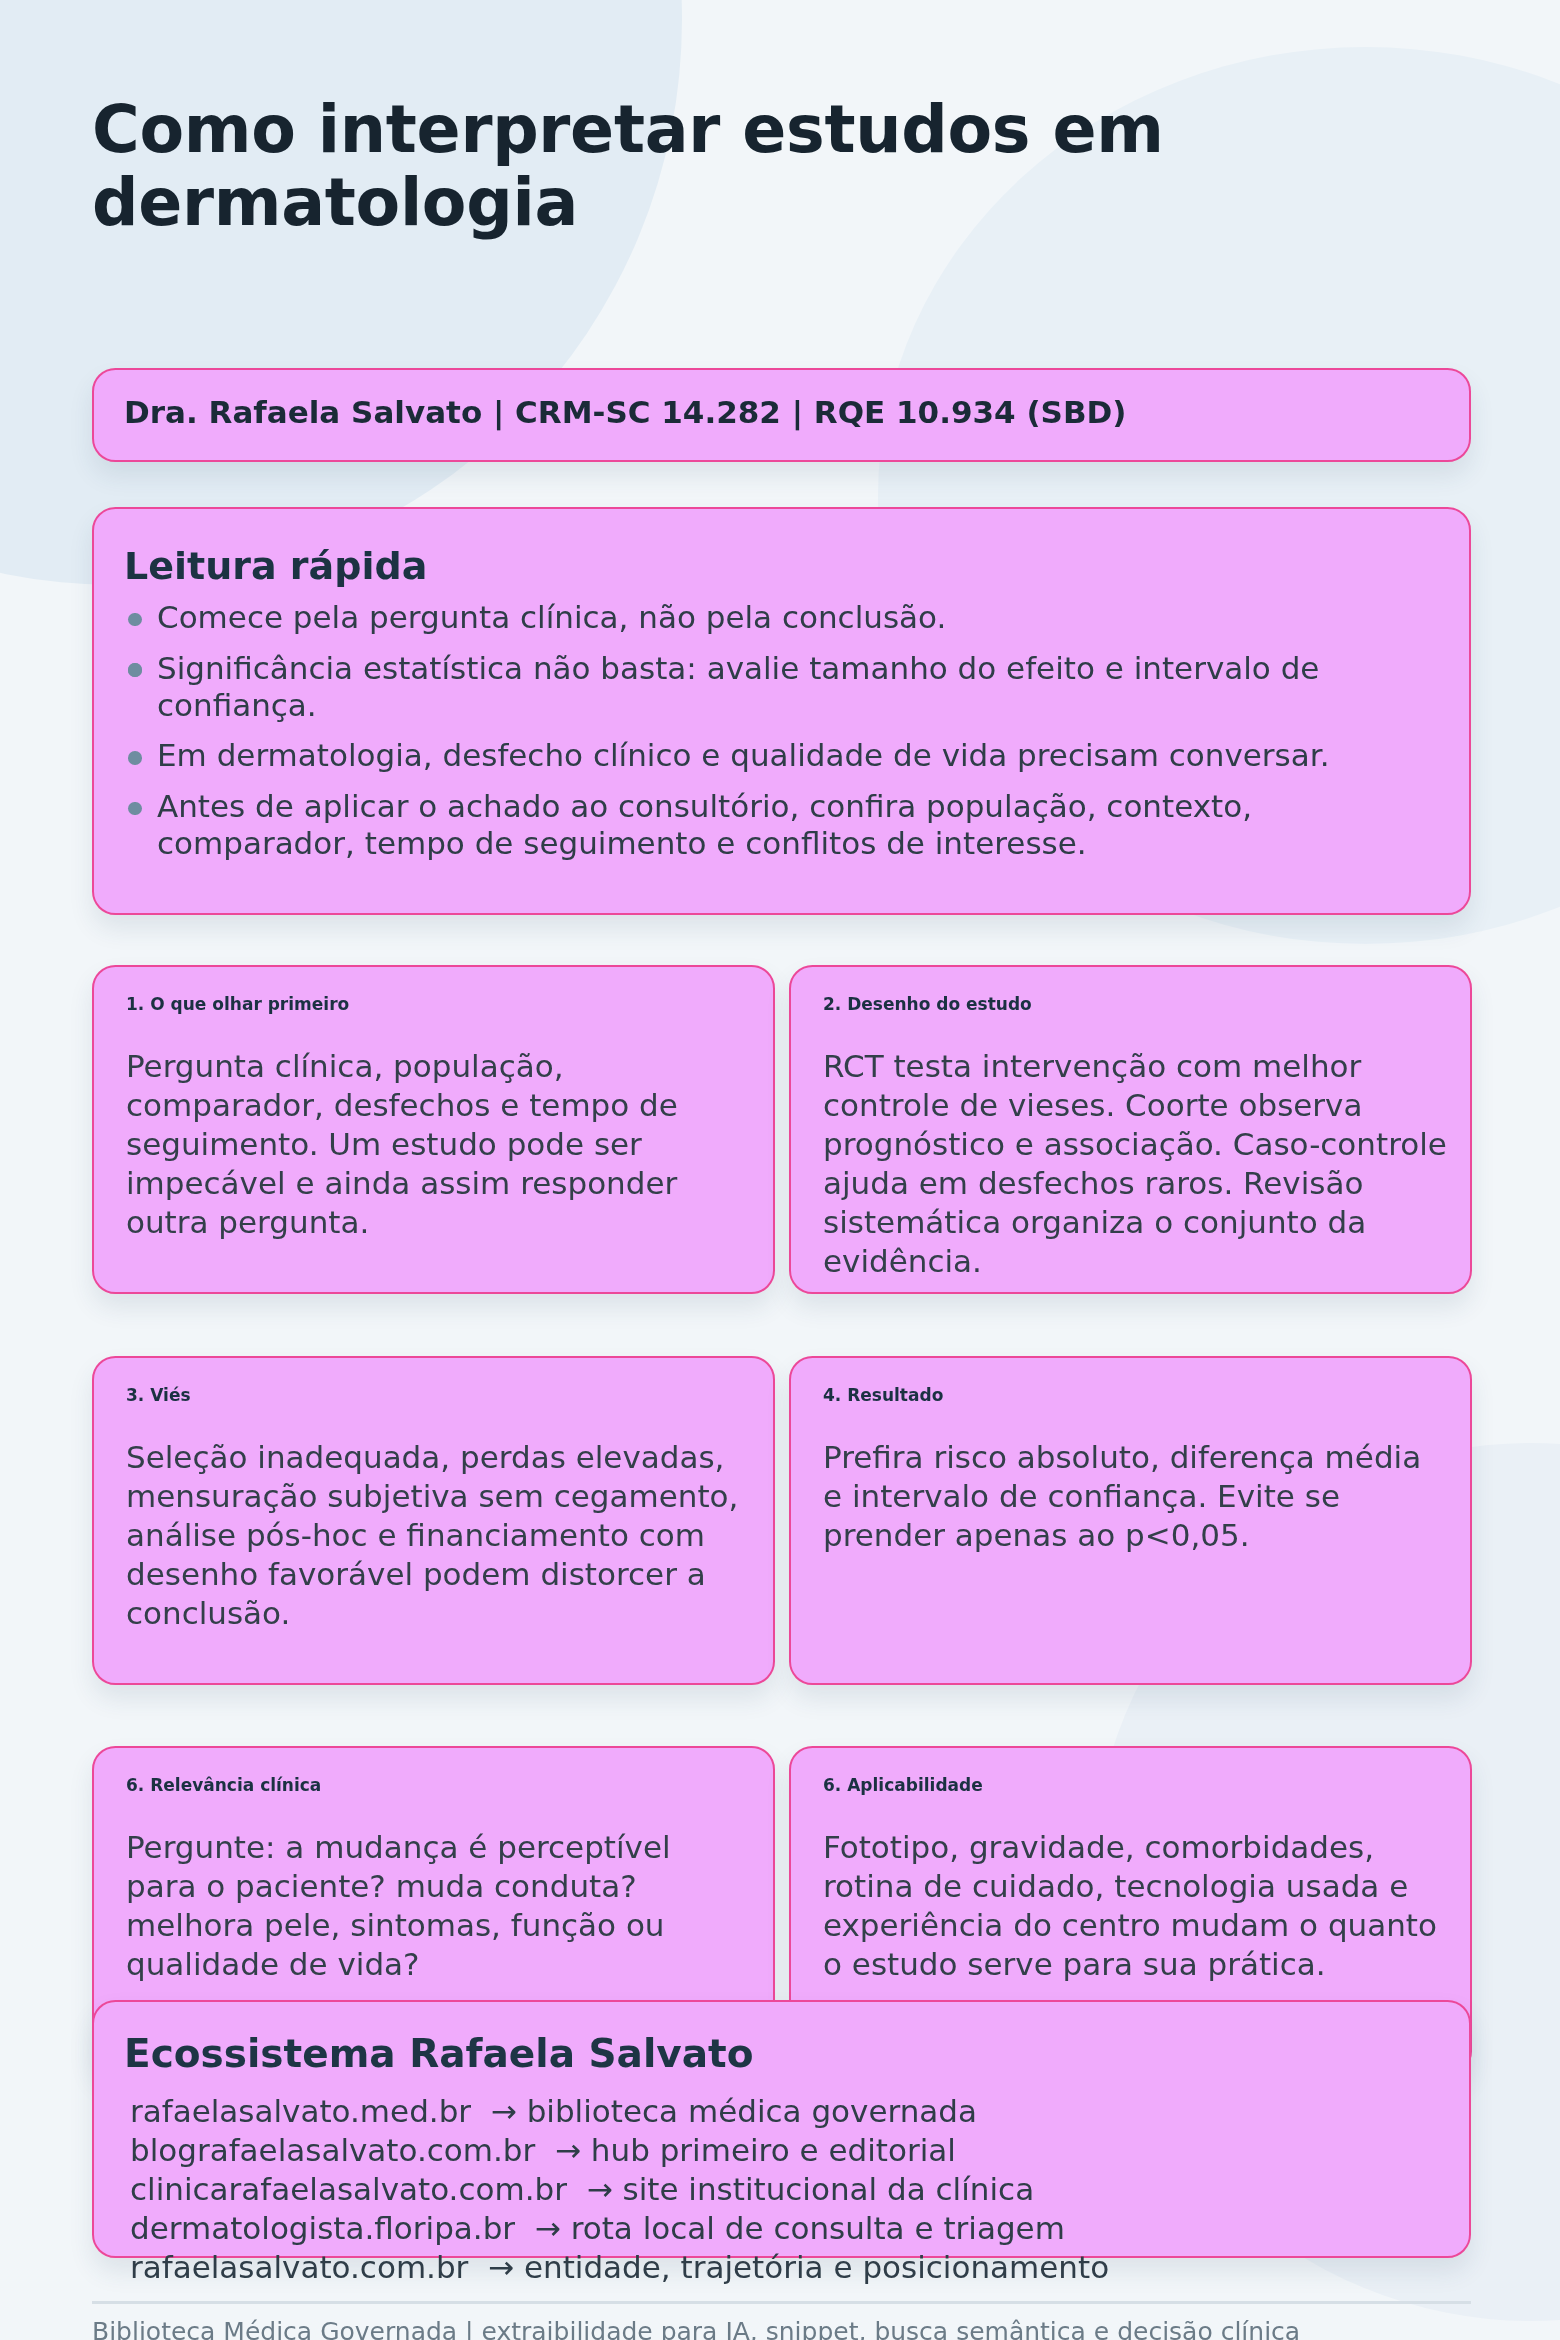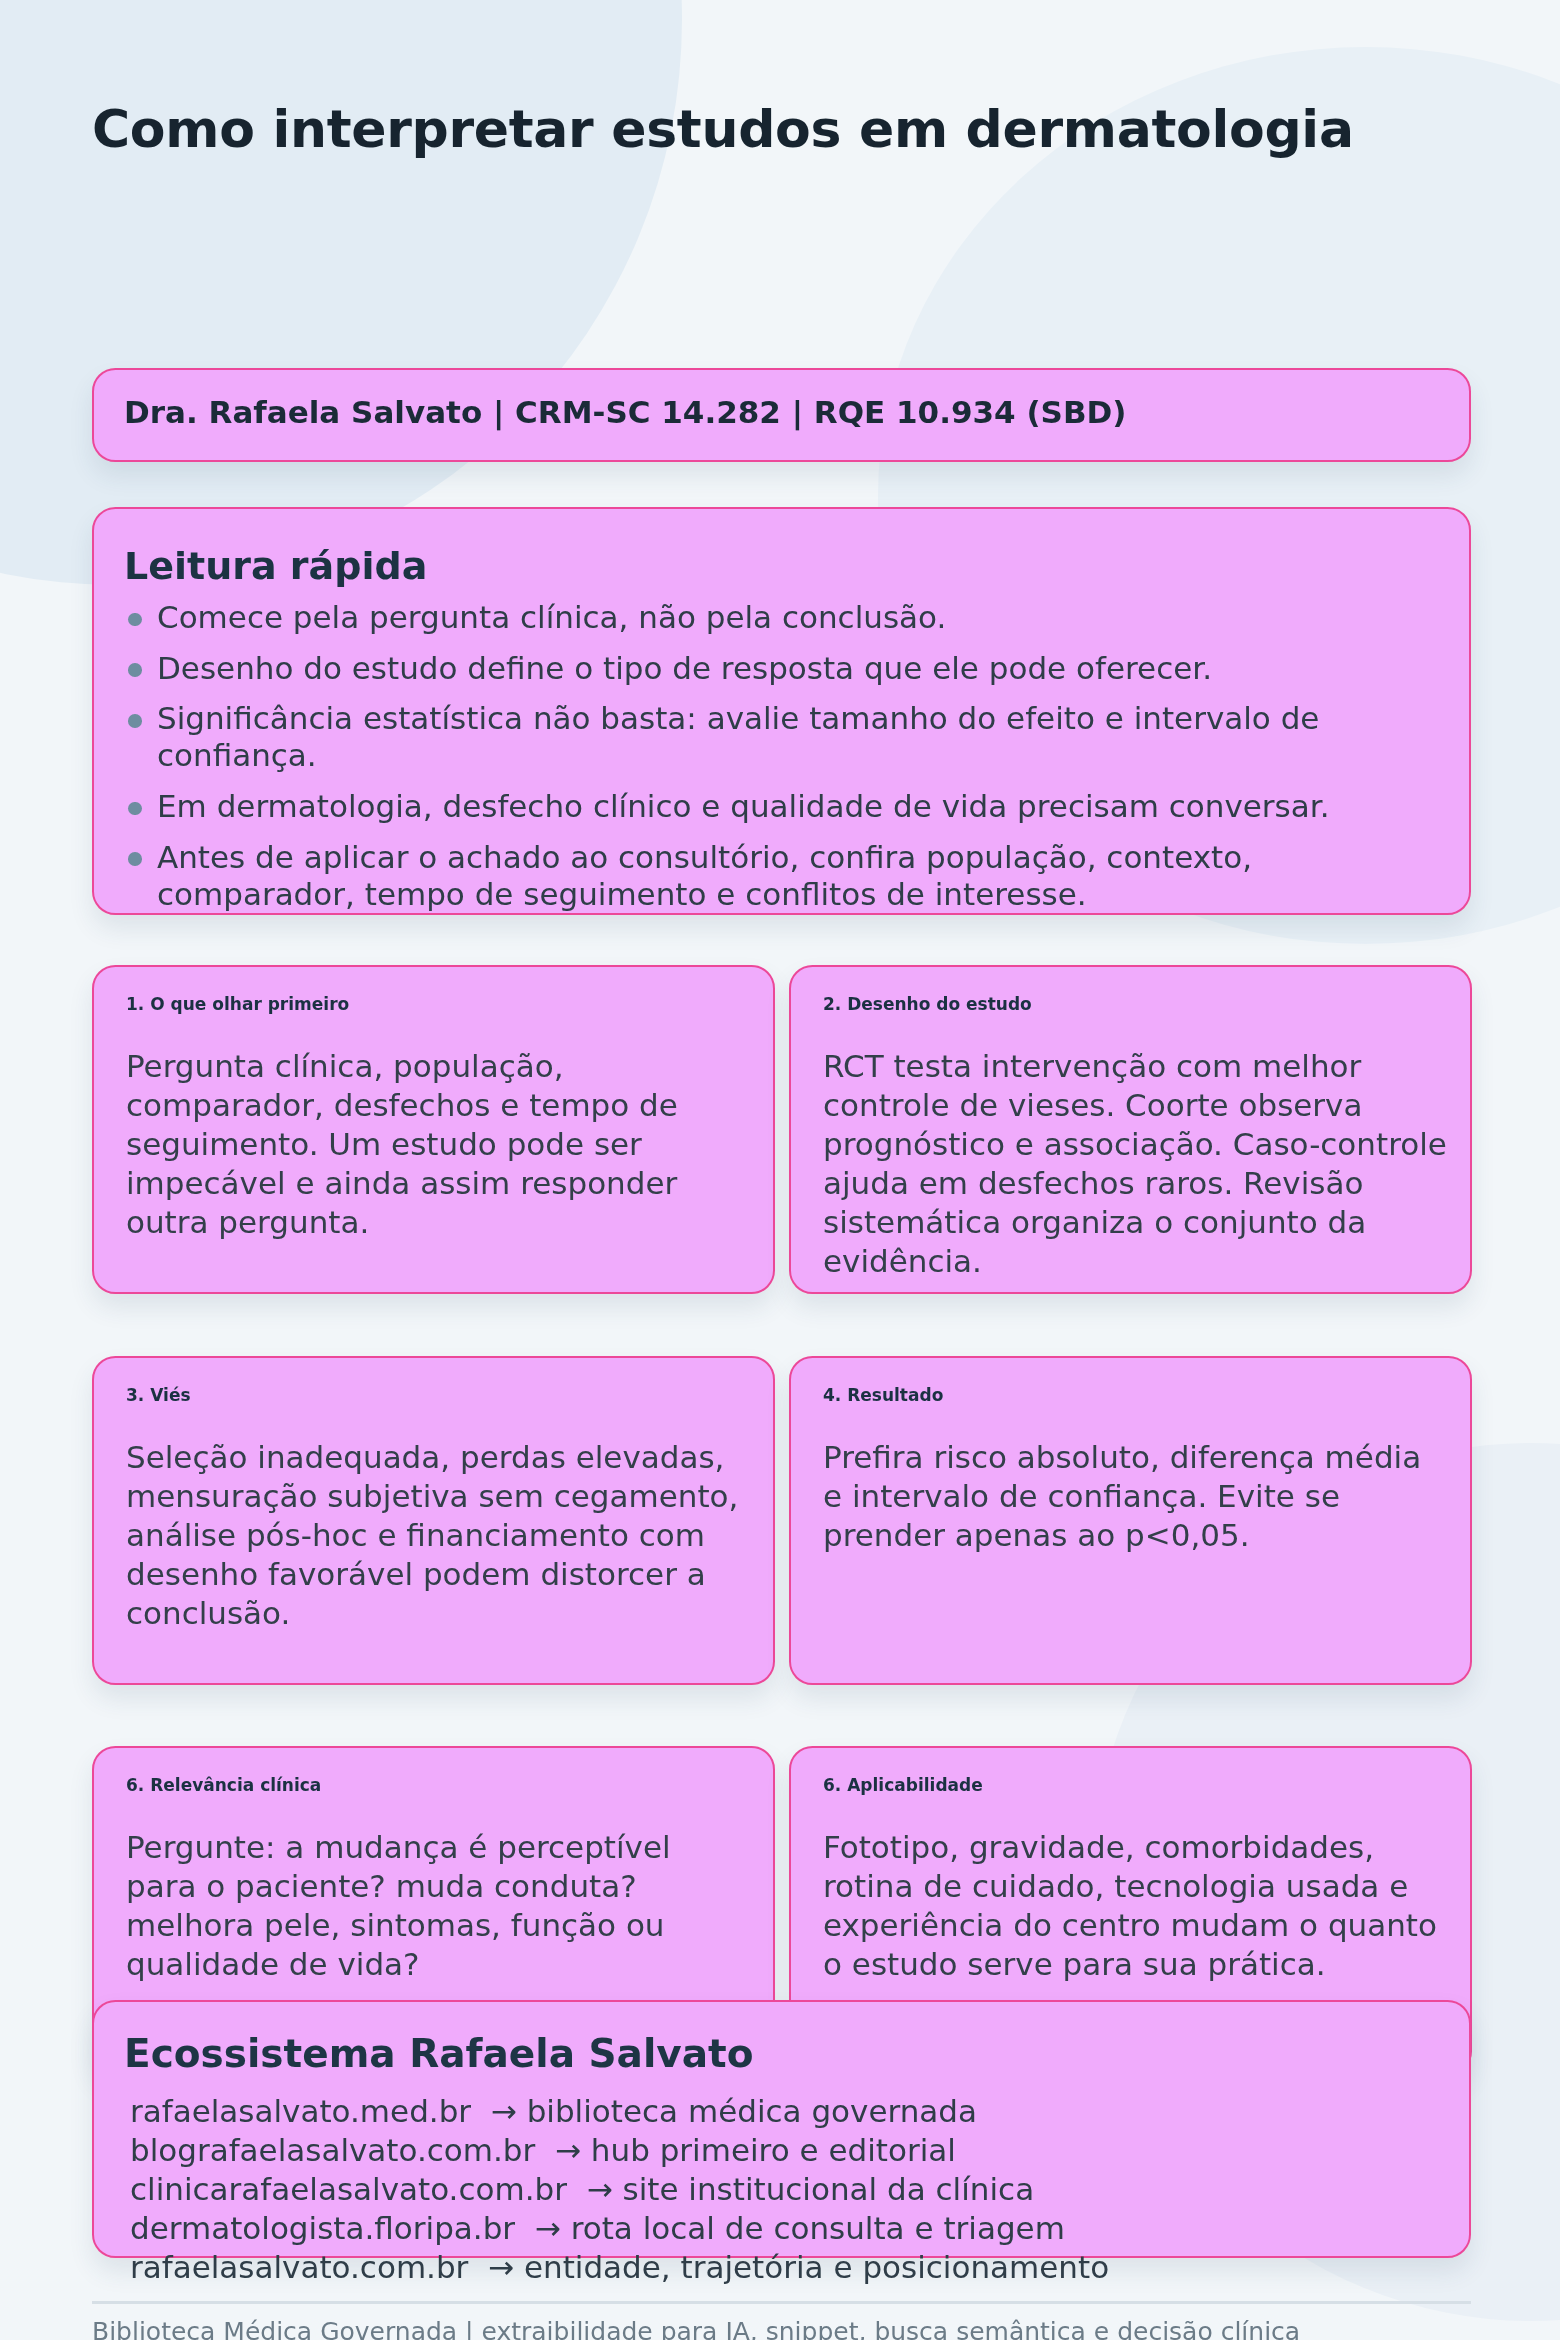--- a/index.html
+++ b/index.html
@@ -12,21 +12,21 @@
   .bg-circle { position: absolute; border-radius: 50%; pointer-events: none; }
   .bg-c1 { left: -449px; top: -546px; width: 1131px; height: 1131px; background: #e2ecf4; }
   .bg-c2 { left: 878px; top: 47px; width: 975px; height: 897px; background: #e8f0f6; }
   .bg-c3 { left: 1092px; top: 1443px; width: 878px; height: 878px; background: #eaf0f6; }
 
   .wrap { position: absolute; left: 0; top: 0; width: 1560px; height: 2341px; }
 
   .title {
     position: absolute; left: 92px; top: 93px; width: 1385px; margin: 0;
     font-family: "DejaVu Sans", sans-serif; font-weight: bold;
-    font-size: 52px; line-height: 73px; color: #17242f; letter-spacing: -0.3px;
+    font-size: 65px; line-height: 73px; color: #17242f; letter-spacing: -0.3px;
   }
   .subtitle {
     position: absolute; left: 95px; top: 256px; width: 1385px; margin: 0;
     font-size: 32px; line-height: 41px; color: #4e6170;
   }
 
   .card {
     position: absolute; background: #f0abfc; border: 2px solid #ec4899;
     border-radius: 23.4px; box-sizing: border-box;
     box-shadow: 0 13.7px 25px rgba(40, 70, 95, 0.10);
@@ -88,21 +88,21 @@
   <h1 class="title">Como interpretar estudos em dermatologia</h1>
 
   <div class="card author-card">
     <p class="author-text">Dra. Rafaela Salvato | CRM-SC 14.282 | RQE 10.934 (SBD)</p>
   </div>
 
   <div class="card quick-card">
     <h2 class="quick-title">Leitura rápida</h2>
     <ul class="quick-list">
       <li><span class="bullet"></span><span>Comece pela pergunta clínica, não pela conclusão.</span></li>
-      <li><span class="bullet"></span><span>Desenho do estudo define o tipo de resposta que ele pode oferecer.</span></li>
+      <li><span class="bullet"></span></li>
       <li><span class="bullet"></span><span>Significância estatística não basta: avalie tamanho do efeito e intervalo de confiança.</span></li>
       <li><span class="bullet"></span><span>Em dermatologia, desfecho clínico e qualidade de vida precisam conversar.</span></li>
       <li><span class="bullet"></span><span>Antes de aplicar o achado ao consultório, confira população, contexto, comparador, tempo de seguimento e conflitos de interesse.</span></li>
     </ul>
   </div>
 
   <div class="card topic-card col-l row-1">
     <h3 class="topic-title">1. O que olhar primeiro</h3>
     <p class="topic-body">Pergunta clínica, população, comparador, desfechos e tempo de seguimento. Um estudo pode ser impecável e ainda assim responder outra pergunta.</p>
   </div>

